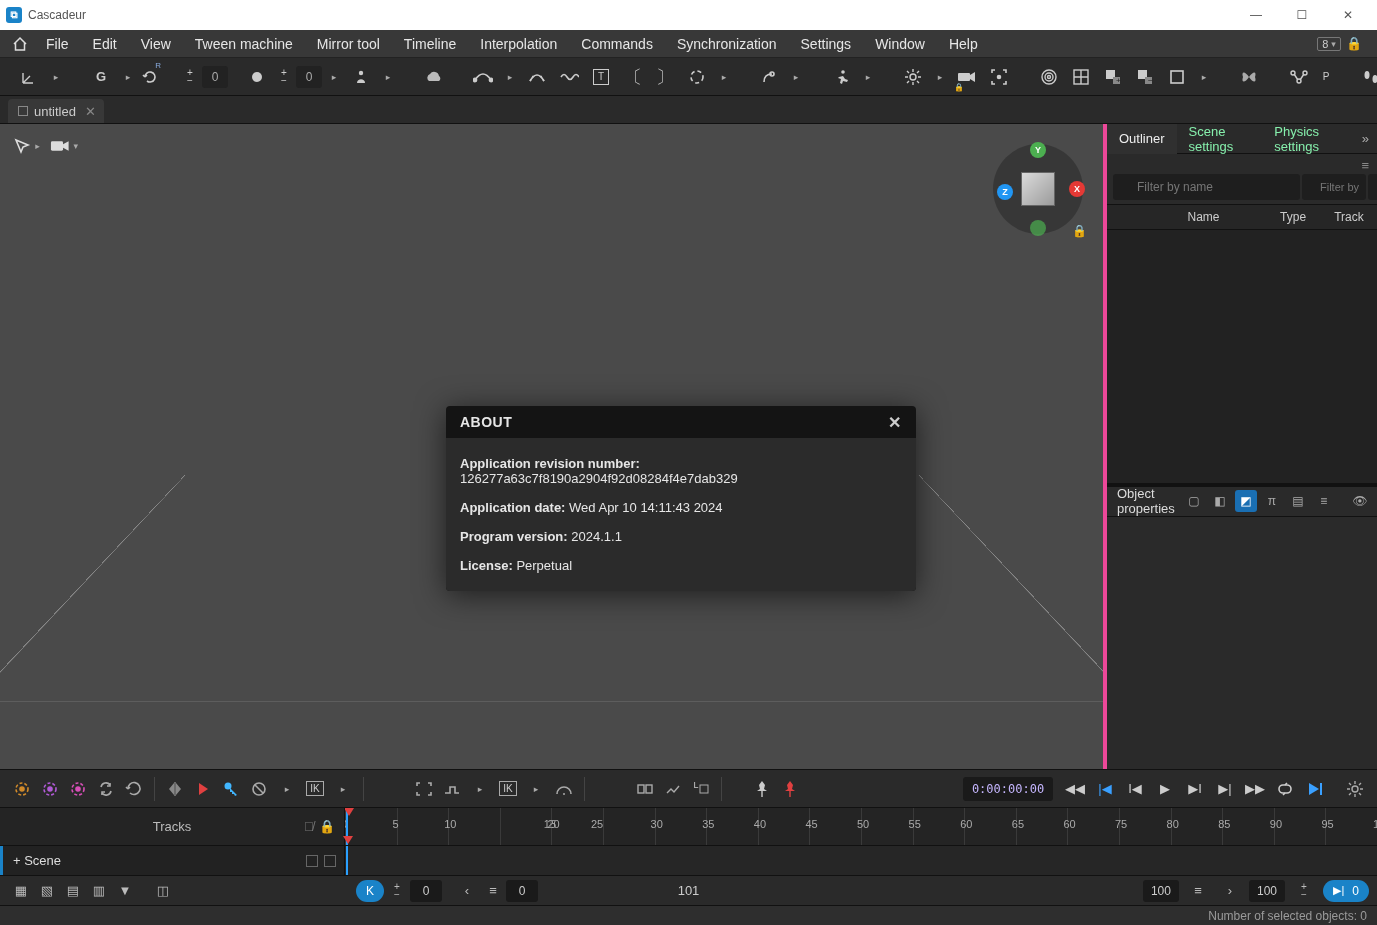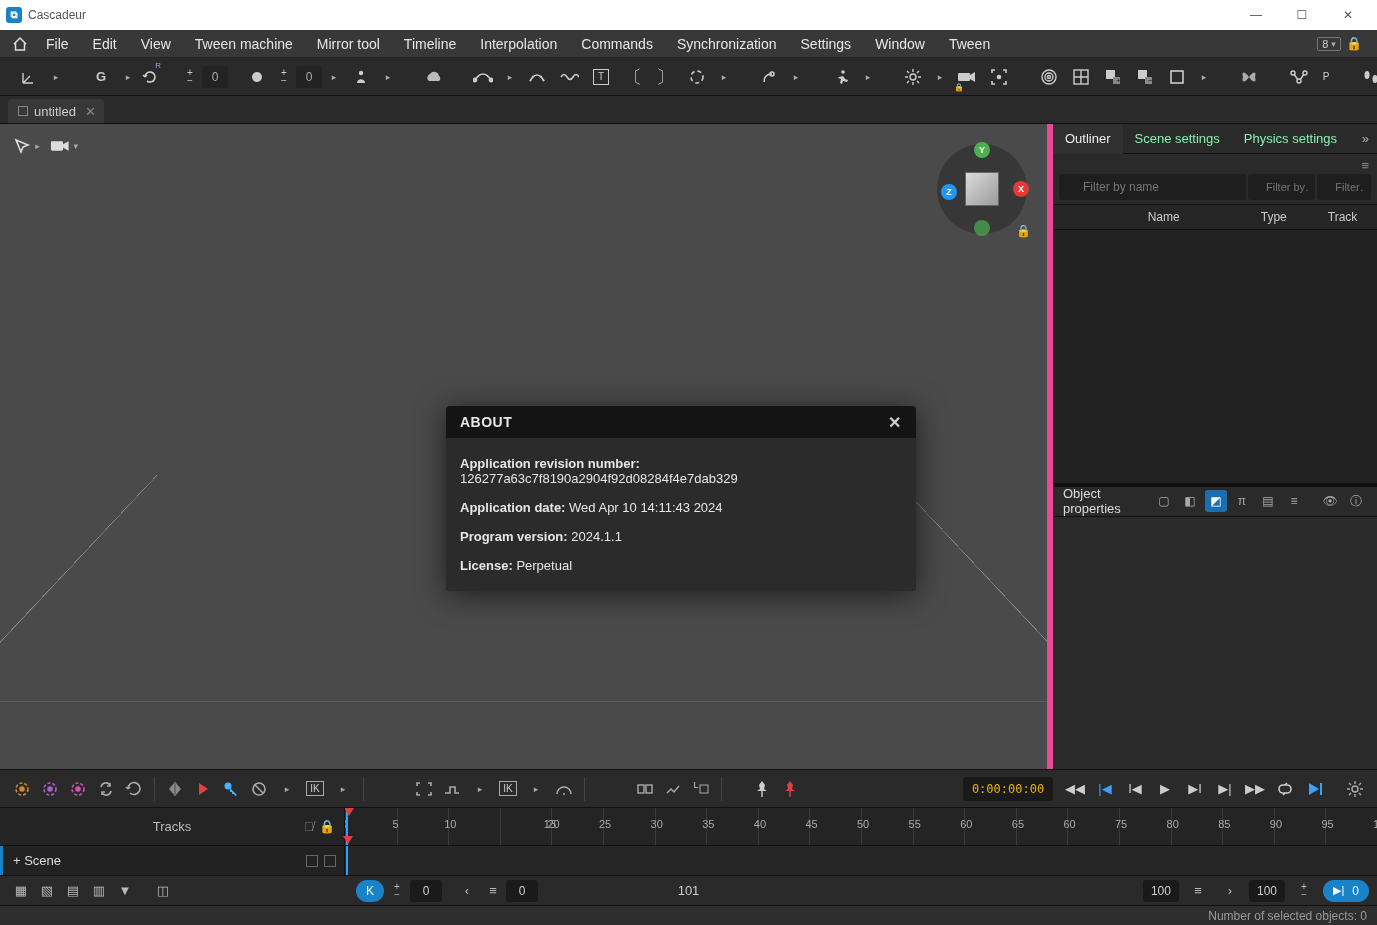--- a/index.html
+++ b/index.html
@@ -58,21 +58,21 @@
 .floor::after { border:1px solid #888; }
 
 
 .about { position:absolute; width:470px; background:#141414; border-radius:4px; box-shadow:0 4px 30px rgba(0,0,0,.6); color:#e6e6e6; }
 .about-header { height:32px; display:flex; align-items:center; padding:0 14px; font-weight:bold; font-size:14px; letter-spacing:.5px; }
 .about-header .x { margin-left:auto; color:#ccc; font-size:16px; cursor:pointer; }
 .about-body { background:#2b2b2b; padding:18px 14px; display:flex; flex-direction:column; gap:14px; font-size:13px; border-radius:0 0 4px 4px; }
 .about-row .k { font-weight:600; }
 
 
-.right-panels { width:330px; background:#2a2a2a; display:flex; flex-direction:column; border-left:6px solid #ec4899; }
+.right-panels { width:274px; background:#2a2a2a; display:flex; flex-direction:column; border-left:4px solid #ec4899; }
 .panel-tabs { height:30px; display:flex; align-items:center; border-bottom:1px solid #111; }
 .ptab { padding:0 12px; height:30px; display:flex; align-items:center; color:#86efac; font-size:13px; }
 .ptab.active { color:#eee; background:#303030; }
 .ptab-more { margin-left:auto; padding:0 8px; color:#aaa; }
 .outliner-toolbar { height:16px; display:flex; justify-content:flex-end; padding:4px 8px; color:#888; }
 .filter-row { display:flex; gap:2px; padding:4px 6px; }
 .filter-input { flex:1; height:26px; background:#1e1e1e; border:none; border-radius:3px; color:#aaa; font-size:12px; padding:0 8px 0 24px; position:relative; }
 .filter-wrap { position:relative; display:flex; align-items:center; }
 .filter-wrap .icon { position:absolute; left:6px; color:#777; font-size:12px; pointer-events:none; }
 .filter-small { width:64px; height:26px; background:#1e1e1e; border:none; border-radius:3px; color:#888; font-size:11px; padding:0 6px 0 18px; }
@@ -88,21 +88,21 @@
 .mini-ic { width:22px; height:22px; display:flex; align-items:center; justify-content:center; border-radius:3px; color:#aaa; font-size:12px; }
 .mini-ic.active { background:#1a6fb3; color:#fff; }
 
 
 .tl-controls { height:38px; background:#2a2a2a; display:flex; align-items:center; padding:0 8px; border-top:1px solid #111; }
 .tlc-sep { width:1px; height:24px; background:#444; margin:0 6px; }
 .tlc-btn { width:28px; height:28px; display:flex; align-items:center; justify-content:center; color:#ccc; border-radius:3px; }
 .tlc-btn.red { color:#e04040; }
 .tlc-btn.blue { color:#3aa0ff; }
 .tlc-btn.key { color:#41b6ff; }
-.timecode { min-width:90px; height:24px; background:#1a1a1a; display:flex; align-items:center; justify-content:center; font-size:12px; font-family: Consolas, monospace; color:#eab308; border-radius:3px; margin:0 6px; }
+.timecode { min-width:90px; height:24px; background:#1a1a1a; display:flex; align-items:center; justify-content:center; font-size:12px; font-family: Consolas, monospace; color:#c4b5fd; border-radius:3px; margin:0 6px; }
 .play-group { display:flex; align-items:center; gap:2px; margin-left:auto; }
 .settings-right { margin-left:10px; }
 
 
 .tl-area { height:38px; background:#242424; display:flex; border-top:1px solid #111; }
 .tl-left { width:345px; display:flex; align-items:center; justify-content:center; color:#bbb; font-size:13px; position:relative; border-right:1px solid #111; }
 .tl-left .icons { position:absolute; right:8px; display:flex; gap:6px; color:#777; }
 .tl-ruler { flex:1; position:relative; overflow:hidden; }
 .tick { position:absolute; top:0; bottom:0; border-left:1px solid #3a3a3a; }
 .tick-label { position:absolute; top:10px; transform:translateX(-4px); font-size:11px; color:#aaa; }
@@ -151,21 +151,21 @@
   <div class="item">Edit</div>
   <div class="item">View</div>
   <div class="item">Tween machine</div>
   <div class="item">Mirror tool</div>
   <div class="item">Timeline</div>
   <div class="item">Interpolation</div>
   <div class="item">Commands</div>
   <div class="item">Synchronization</div>
   <div class="item">Settings</div>
   <div class="item">Window</div>
-  <div class="item">Tween</div>
+  <div class="item">Help</div>
   <div class="right">
     <div class="badge-8">
         <span>8</span>
         <span class="chev-small">▾</span>
       </div>
     <span class="sym">🔒</span>
   </div>
 </div>
 
 <div class="toolbar">
@@ -662,21 +662,21 @@
       <div class="tick-label" style="left: 0px;">0</div>
       <div class="tick" style="left: 51.6px;"></div>
       <div class="tick-label" style="left: 51.6px;">5</div>
       <div class="tick" style="left: 103.2px;"></div>
       <div class="tick-label" style="left: 103.2px;">10</div>
       <div class="tick" style="left: 154.8px;"></div>
       <div class="tick-label" style="left: 154.8px; margin-left: 48px;">15</div>
       <div class="tick" style="left: 206.4px;"></div>
       <div class="tick-label" style="left: 206.4px;">20</div>
       <div class="tick" style="left: 258px;"></div>
-      <div class="tick-label" style="left: 258px;">25</div>
+      <div class="tick-label" style="left: 250px;">25</div>
       <div class="tick" style="left: 309.6px;"></div>
       <div class="tick-label" style="left: 309.6px;">30</div>
       <div class="tick" style="left: 361.2px;"></div>
       <div class="tick-label" style="left: 361.2px;">35</div>
       <div class="tick" style="left: 412.8px;"></div>
       <div class="tick-label" style="left: 412.8px;">40</div>
       <div class="tick" style="left: 464.4px;"></div>
       <div class="tick-label" style="left: 464.4px;">45</div>
       <div class="tick" style="left: 516px;"></div>
       <div class="tick-label" style="left: 516px;">50</div>

